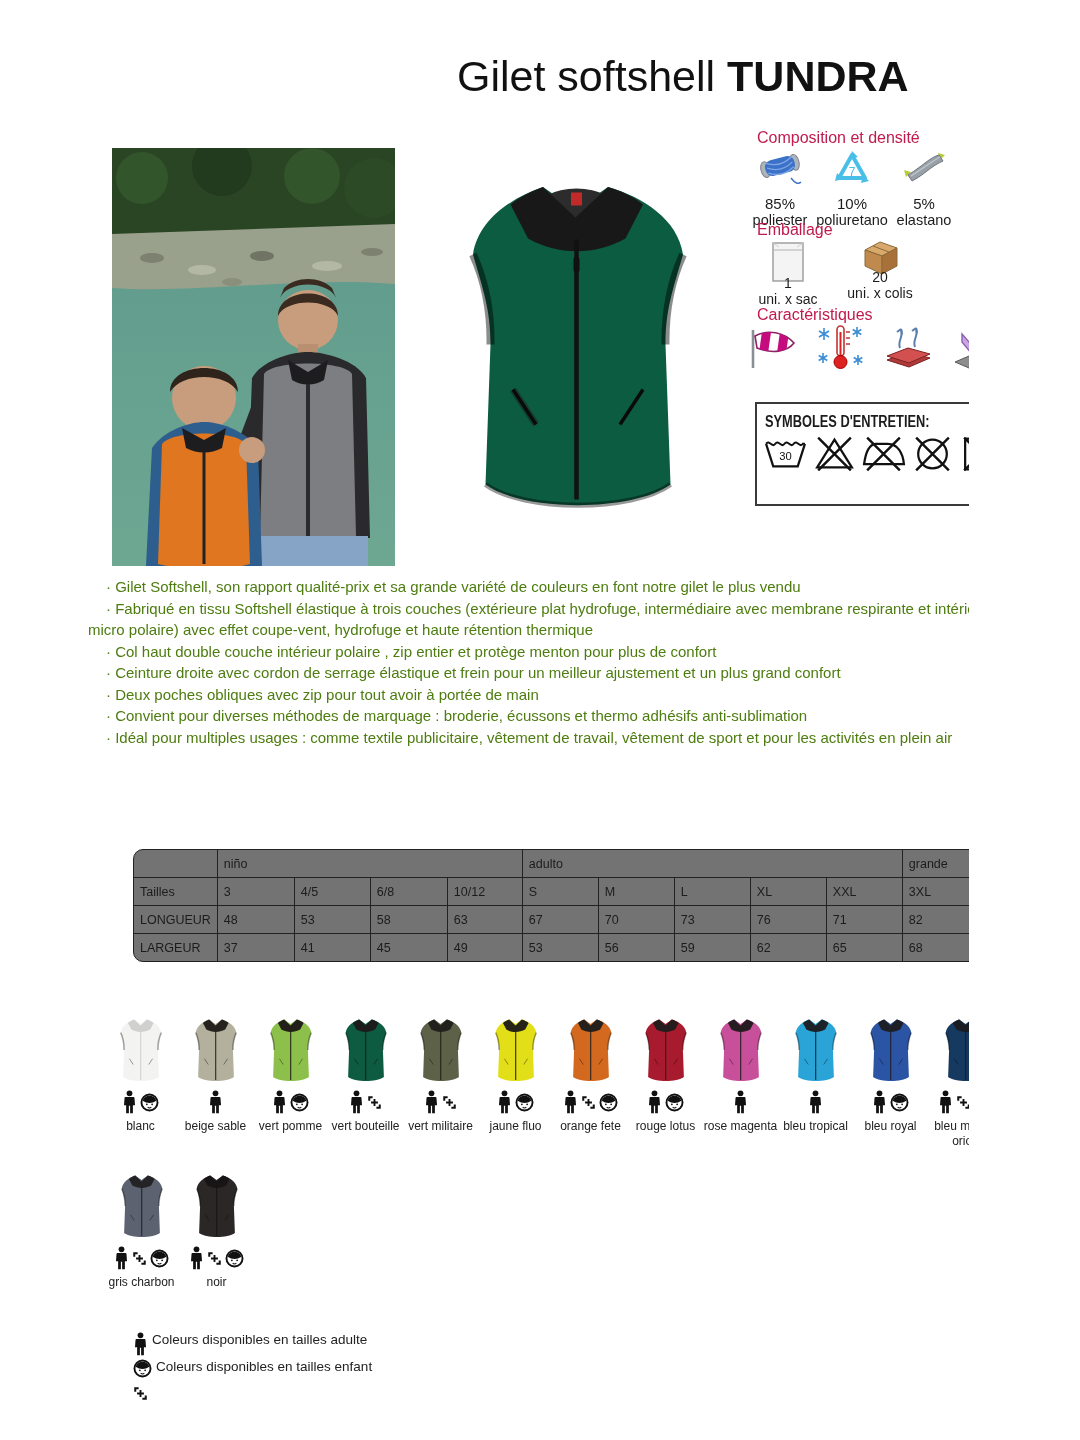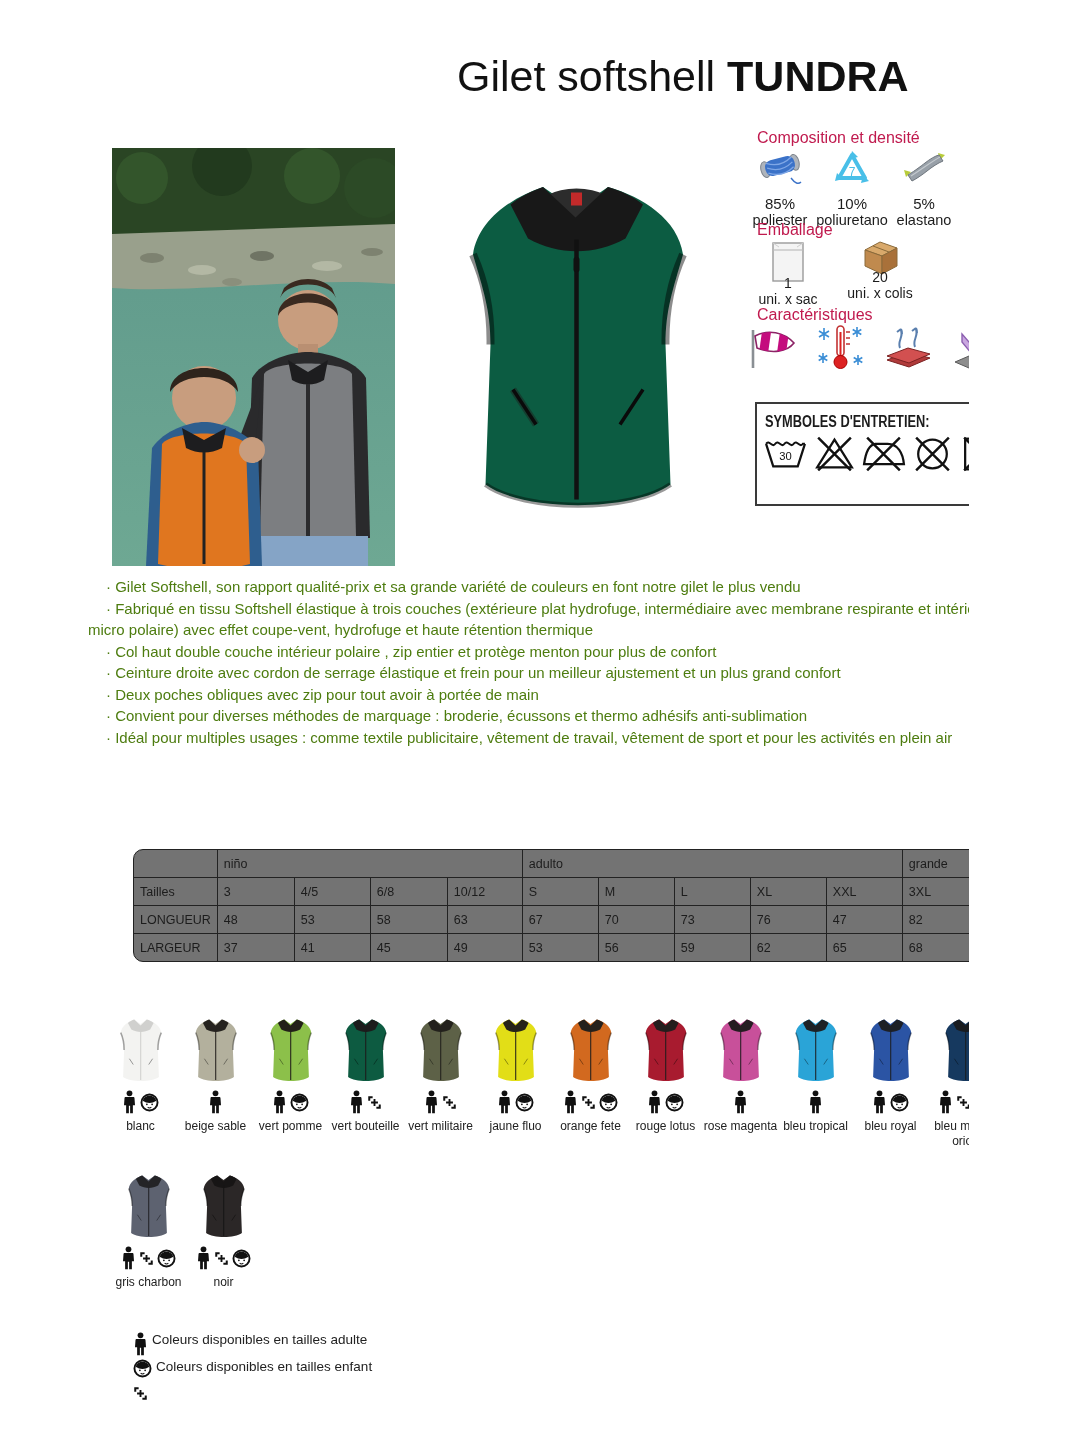--- a/index.html
+++ b/index.html
@@ -38,21 +38,21 @@
 
   .description{position:absolute;left:88px;top:576px;width:946px;font-size:15px;line-height:21.5px;color:#4d7c0f;}
   .description p{margin:0;text-indent:18px;}
 
   .size-table-wrap{position:absolute;left:133px;top:849px;width:848px;border:1.5px solid #222;border-radius:10px;overflow:hidden;background:#737373;}
   .size-table-wrap table{border-collapse:collapse;width:calc(100% + 2px);margin:-1px;font-size:12.5px;}
   .size-table-wrap td{border:1px solid #222;height:25px;padding:1px 6px;text-align:left;vertical-align:middle;}
 
   .swatch-row{position:absolute;display:flex;}
   #swatches-row1{left:103px;top:1016px;}
-  #swatches-row2{left:111px;top:1172px;}
+  #swatches-row2{left:104px;top:1172px;}
   .swatch{width:75px;text-align:center;}
   .swatch .marks{height:26px;display:flex;justify-content:center;align-items:center;gap:3px;margin-top:1px;}
   .swatch .cname{font-size:12px;line-height:14.5px;margin-top:2px;color:#222;}
 
   .legend{position:absolute;left:133px;top:1332px;}
   .legend-row{display:flex;align-items:flex-start;gap:4px;height:27px;font-size:13.5px;color:#222;}
 </style>
 </head>
 <body>
 
@@ -299,21 +299,21 @@
           <tr>
             <td>LONGUEUR</td>
             <td>48</td>
             <td>53</td>
             <td>58</td>
             <td>63</td>
             <td>67</td>
             <td>70</td>
             <td>73</td>
             <td>76</td>
-            <td>47</td>
+            <td>71</td>
             <td>82</td>
           </tr>
           <tr>
             <td>LARGEUR</td>
             <td>37</td>
             <td>41</td>
             <td>45</td>
             <td>49</td>
             <td>53</td>
             <td>56</td>

